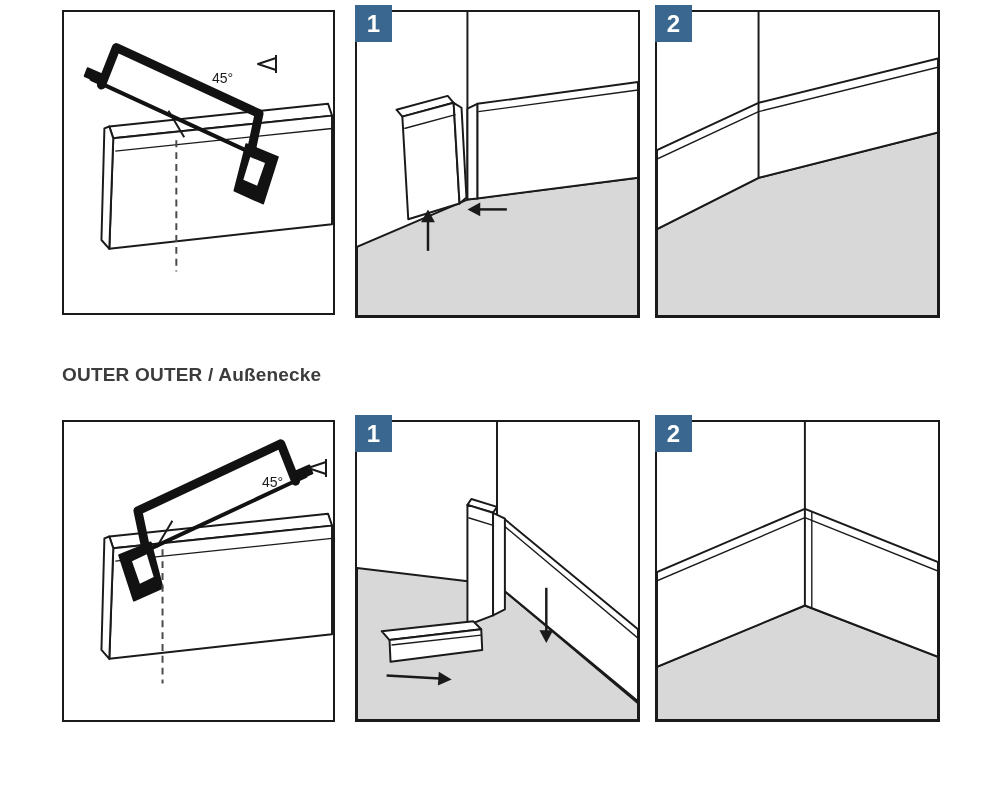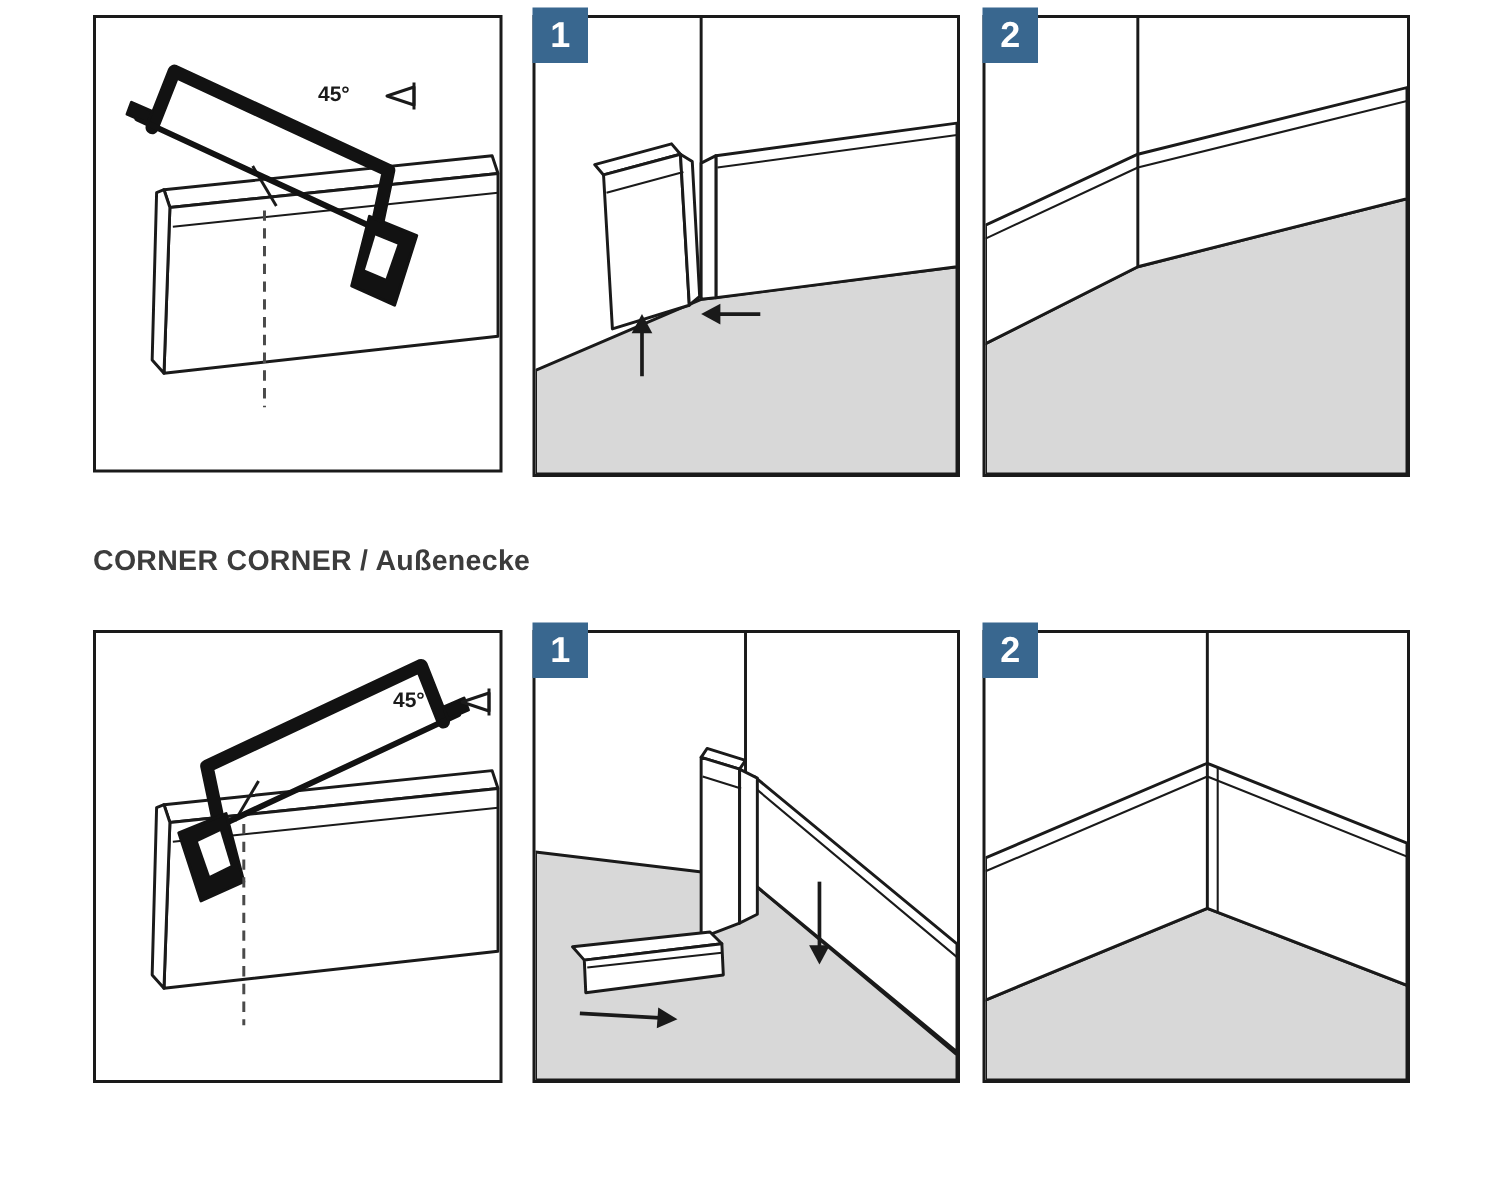--- a/index.html
+++ b/index.html
@@ -7,21 +7,21 @@
   .canvas { position:relative; width:1000px; height:800px; background:#fff; overflow:hidden; }
   .panel { position:absolute; border:2px solid var(--line); background:#fff; overflow:visible; }
   .scene { position:absolute; left:0; top:0; width:100%; height:100%; overflow:hidden; }
   .badge {
     position:absolute; left:-2px; top:-7px; width:37px; height:37px;
     background:var(--badge-bg); color:var(--badge-fg);
     font-size:24px; font-weight:600; display:flex; align-items:center; justify-content:center;
     z-index:3;
   }
   .heading { position:absolute; left:62px; top:364px; font-size:19px; font-weight:bold; color:var(--heading); letter-spacing:.2px; }
-  .angle-label { position:absolute; font-size:14px; font-weight:bold; color:var(--line); z-index:2; }
+  .angle-label { position:absolute; font-size:14px; font-weight:normal; color:var(--line); z-index:2;margin-top:16px; }
   .angle-icon { position:absolute; z-index:2; }
 
   
   .ln  { stroke:var(--line); stroke-width:2; fill:#fff; stroke-linejoin:round; }
   .lnf { stroke:var(--line); stroke-width:2; fill:none; stroke-linejoin:round; }
   .pl  { stroke:var(--line); stroke-width:1.4; fill:none; }
   .floor { fill:var(--floor); stroke:var(--line); stroke-width:2; stroke-linejoin:round; }
   .dash { stroke:#4a4a4a; stroke-width:2; stroke-dasharray:7 5; fill:none; }
   .saw-frame { stroke:#121212; stroke-width:9; fill:none; stroke-linecap:round; stroke-linejoin:round; }
   .saw-blade { stroke:#121212; stroke-width:4; fill:none; stroke-linecap:round; }
@@ -94,21 +94,21 @@
       <polygon class="floor" points="0,220 103,168 285,122 285,308 0,308"></polygon>
       <g>
         <polygon class="ln" points="0,140 103,92 285,47 285,122 103,168 0,220"></polygon>
         <line class="pl" x1="0" y1="149" x2="103" y2="101"></line>
         <line class="pl" x1="103" y1="101" x2="285" y2="56"></line>
         <line class="lnf" x1="103" y1="92" x2="103" y2="168"></line>
       </g>
     </svg>
   </div>
 
-  <div class="heading">CORNER CORNER / Außenecke</div>
+  <div class="heading">OUTER OUTER / Außenecke</div>
 
   <div class="panel" style="left:62px; top:420px; width:273px; height:302px;">
     <svg class="scene" viewBox="0 0 273 302" preserveAspectRatio="none">
       <g>
         <polygon class="ln" points="46,116 268,93 272,105 50,128"></polygon>
         <polygon class="ln" points="50,128 272,105 272,215 46,240"></polygon>
         <polygon class="ln" points="46,116 50,128 46,240 38,231 41,118"></polygon>
         <line class="pl" x1="52" y1="141" x2="272" y2="118"></line>
       </g>
       <line class="lnf" x1="94" y1="127" x2="110" y2="100"></line>

